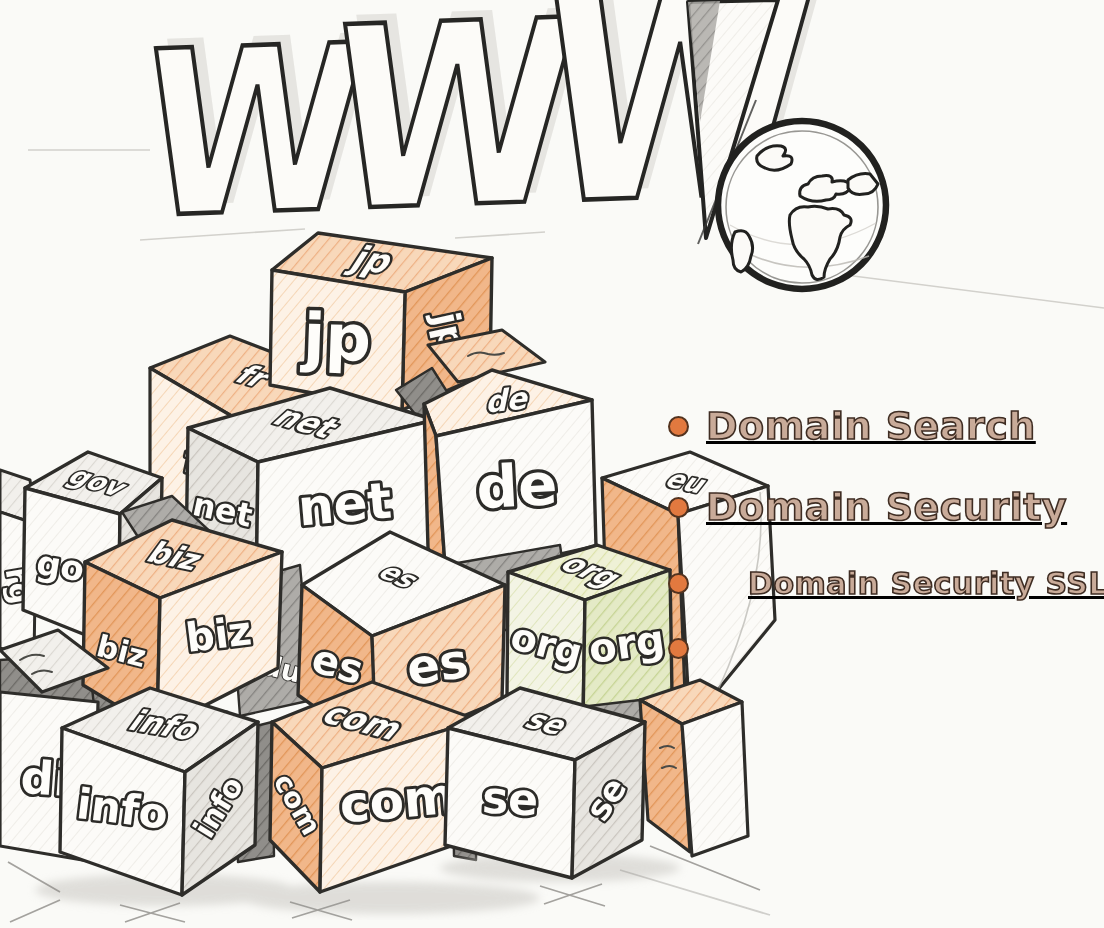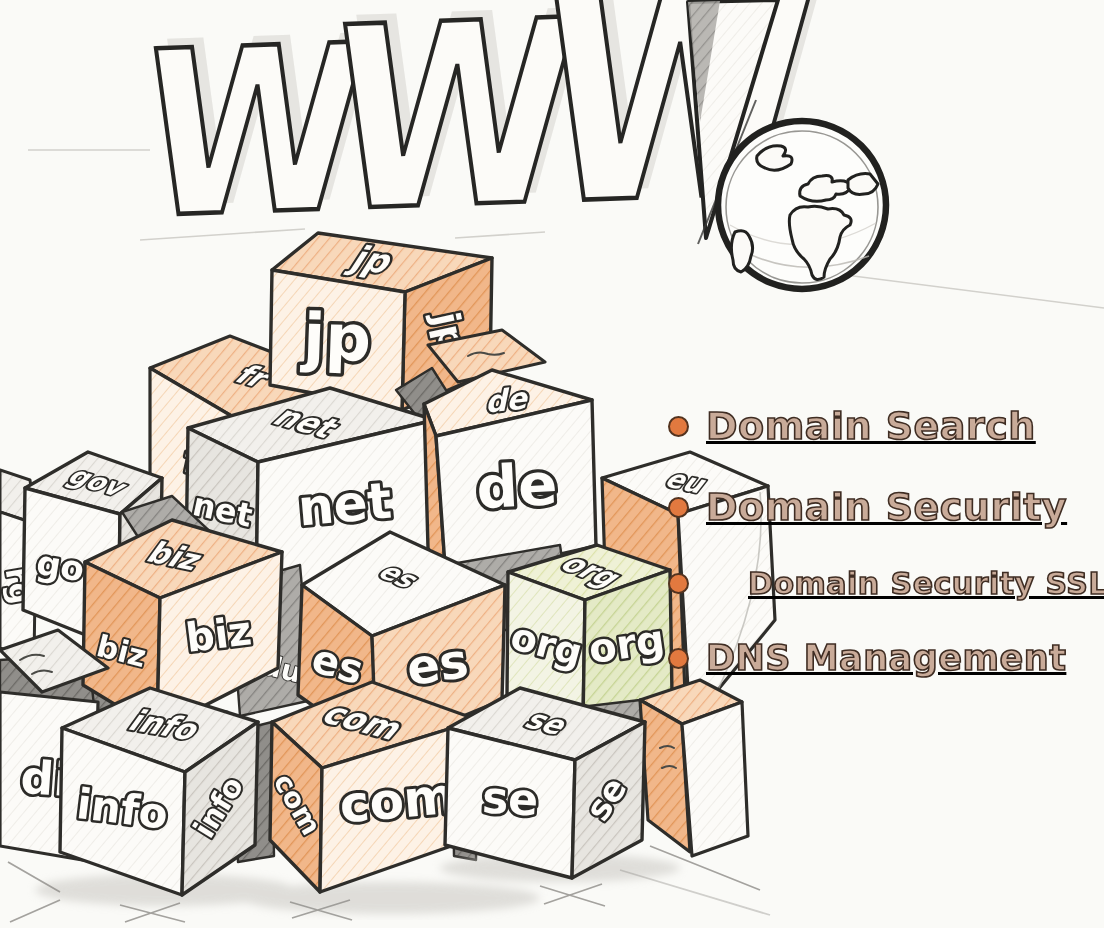--- a/index.html
+++ b/index.html
@@ -293,17 +293,16 @@
     <li>
       <span class="bullet"></span>
       <span class="svc">Domain Security</span>
     </li>
     <li class="sm">
       <span class="bullet"></span>
       <span class="svc">Domain Security SSL</span>
     </li>
     <li class="md">
       <span class="bullet"></span>
-      <span class="svc">DNS Management</span>
     </li>
   </ul>
 
 </div>
 
 </body></html>

